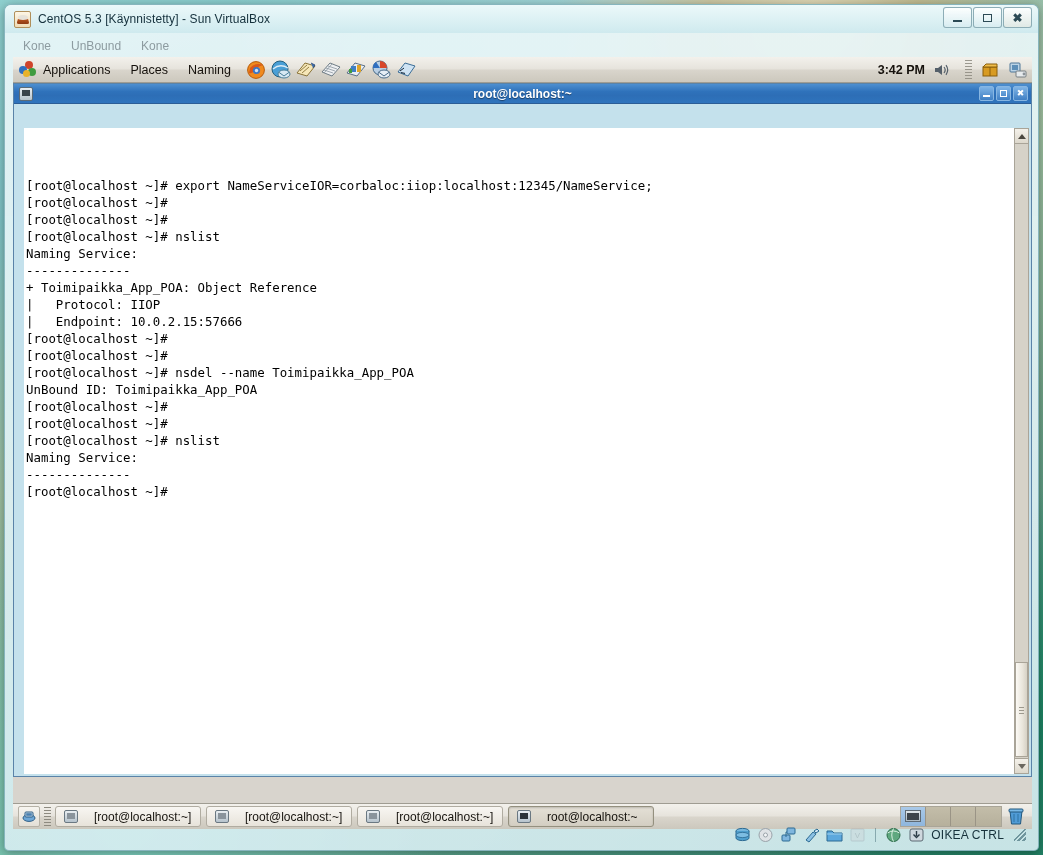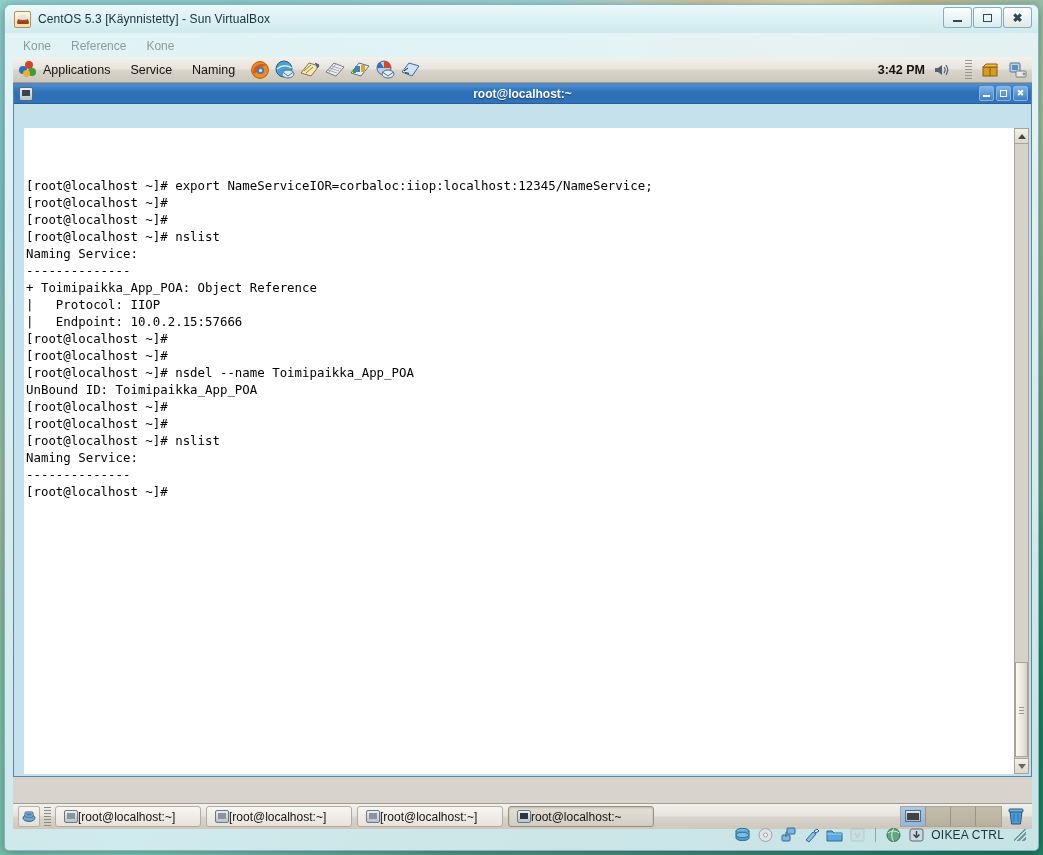--- a/index.html
+++ b/index.html
@@ -223,21 +223,21 @@
     display:flex; align-items:center; justify-content:center; flex:0 0 auto;
   }
   .panel-grip {
     width: 7px; height: 20px; margin: 0 4px;
     background: repeating-linear-gradient(180deg,#8d8a80 0 1px, transparent 1px 3px);
     flex:0 0 auto;
   }
   #tasklist { display:flex; align-items:center; gap: 5px; flex: 1 1 auto; overflow:hidden; }
   .task-btn {
     height: 21px; min-width: 146px; max-width: 160px;
-    display:flex; align-items:center; gap:0; padding: 0 8px;
+    display:flex; align-items:center; gap:16px; padding: 0 8px;
     border: 1px solid #b0aca1; border-radius: 3px;
     background: linear-gradient(180deg,#f8f6f2,#e7e3da);
     font-size: 12px; color:#17140f; white-space: nowrap; overflow:hidden;
   }
   .task-btn.active {
     background: linear-gradient(180deg,#e4e0d6,#d3cec2);
     border-color: #94907f;
     box-shadow: inset 0 1px 2px rgba(0,0,0,.18);
   }
   .task-ico {
@@ -312,36 +312,36 @@
         <span class="vb-ico-max"></span>
       </div>
       <div class="vb-btn close">
         <span class="vb-ico-close">✖</span>
       </div>
     </div>
   </div>
 
   <div id="vbox-menubar">
     <span class="vbox-menu">Kone</span>
-    <span class="vbox-menu">Reference</span>
+    <span class="vbox-menu">UnBound</span>
     <span class="vbox-menu">Kone</span>
   </div>
 
   <div id="guest-screen">
 
     <div id="gnome-top-panel">
       <div id="gnome-foot-icon">
         <span class="fp" style="left:6px;top:0;width:8px;height:8px;background:#d0442a;"></span>
         <span class="fp" style="left:0;top:5px;width:8px;height:8px;background:#2f6fc0;"></span>
         <span class="fp" style="left:9px;top:7px;width:8px;height:8px;background:#3f9c3f;"></span>
         <span class="fp" style="left:4px;top:9px;width:7px;height:7px;background:#e8b229;"></span>
       </div>
       <div id="gnome-menus">
         <span class="panel-menu">Applications</span>
-        <span class="panel-menu">Service</span>
+        <span class="panel-menu">Places</span>
         <span class="panel-menu">Naming</span>
       </div>
       <div id="gnome-launchers">
         <div class="launcher">
           <svg width="22" height="21" viewBox="0 0 22 21">
               <circle cx="11" cy="11" r="8.4" fill="#f08a1e"></circle>
               <circle cx="11" cy="11" r="8.4" fill="none" stroke="#b85c0c" stroke-width="1"></circle>
               <path d="M5 9 Q10 3 18 6 Q13 7 11 11 Q8 15 4 14 Z" fill="#d9581a"></path>
               <circle cx="11.5" cy="11.5" r="3.6" fill="#3f77c4"></circle>
               <circle cx="11.5" cy="11.5" r="1.7" fill="#cfe3f7"></circle>

